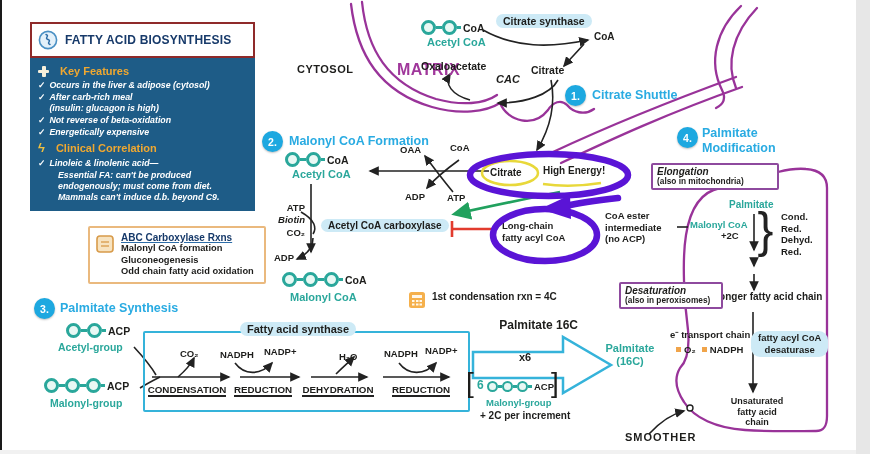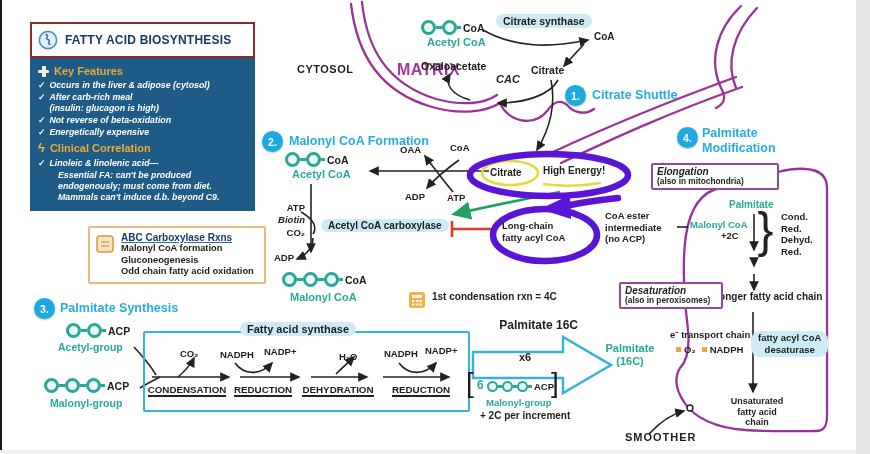--- a/index.html
+++ b/index.html
@@ -17,21 +17,21 @@
   .beadrow{display:flex;align-items:center;}
   .bead{width:9px;height:9px;border:3px solid #2aa79b;border-radius:50%;background:#e9f8f4;flex:0 0 auto;}
   .bead.sm{width:7px;height:7px;border-width:2.5px;}
   .blink{width:6px;height:3px;background:#2aa79b;flex:0 0 auto;}
   .blink.sm{width:4px;}
   .tag{font-weight:700;color:#1d1d1b;font-size:10.5px;margin-left:2px;}
   .card{left:30px;top:22px;width:225px;}
   .card-header{display:flex;align-items:center;gap:7px;background:#fff;border:2px solid #8f2a2a;padding:4px 6px;height:24px;}
   .card-title{color:#173a6a;font-weight:700;font-size:12px;letter-spacing:.2px;}
   .card-body{background:#1e5c87;color:#fff;padding:5px 8px 8px 8px;}
-  .sec-head{color:#f0a830;font-weight:700;font-size:11px;display:flex;align-items:center;gap:5px;margin:2px 0 3px 0;}
+  .sec-head{color:#f0a830;font-weight:700;font-size:11px;display:flex;align-items:center;gap:11px;margin:2px 0 3px 0;}
   .chkrow{display:flex;gap:4px;font-size:8.8px;font-style:italic;font-weight:700;line-height:11px;margin-bottom:1px;}
   .chk{flex:0 0 auto;font-style:normal;}
   .detail{margin-left:20px;font-size:8.8px;font-style:italic;font-weight:700;line-height:11px;}
   .plus-icon{position:relative;width:11px;height:11px;}
   .plus-icon::before,.plus-icon::after{content:"";position:absolute;background:#f6efda;border-radius:1px;}
   .plus-icon::before{left:4px;top:0;width:3.5px;height:11px;}
   .plus-icon::after{left:0;top:4px;width:11px;height:3.5px;}
   .bolt{color:#f0c040;font-weight:700;font-size:13px;font-style:normal;}
   .abc-box{left:88px;top:226px;width:164px;border:2px solid #eab97e;background:#fff;border-radius:2px;padding:4px 5px 4px 5px;display:flex;gap:6px;}
   .abc-title{color:#173a6a;font-weight:700;font-size:10px;text-decoration:underline;text-decoration-color:#2d6da8;}

